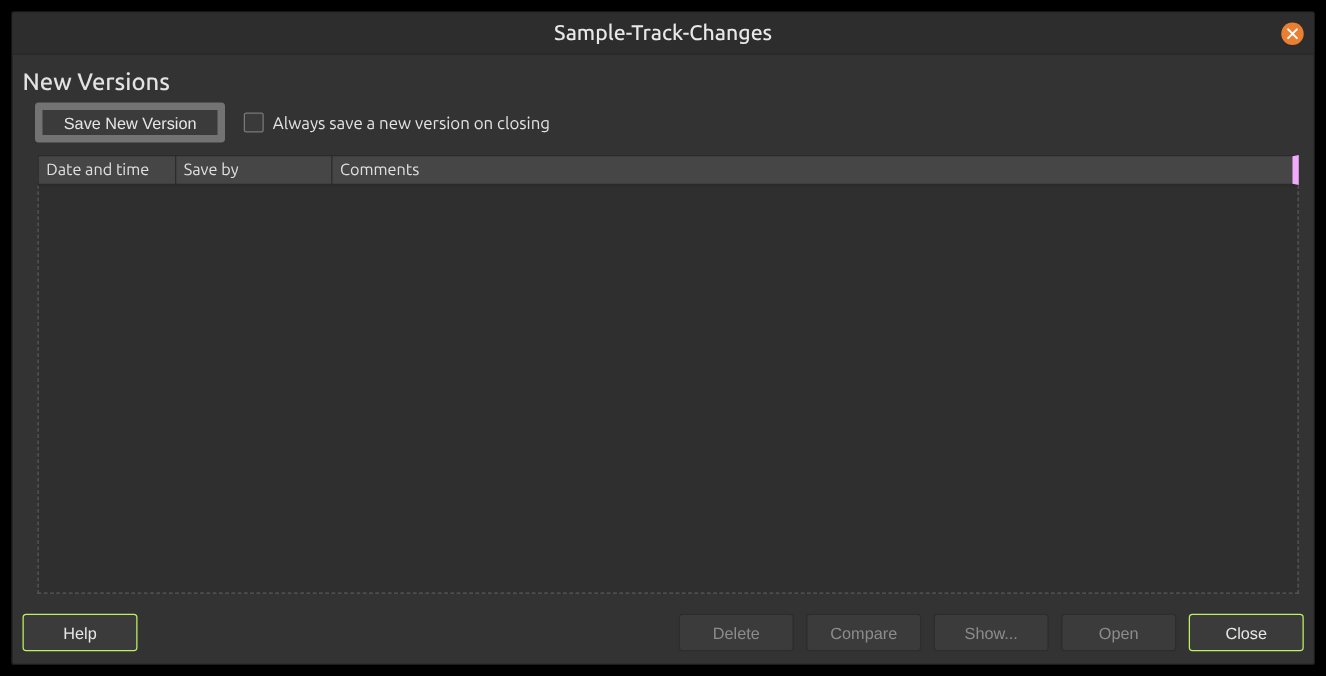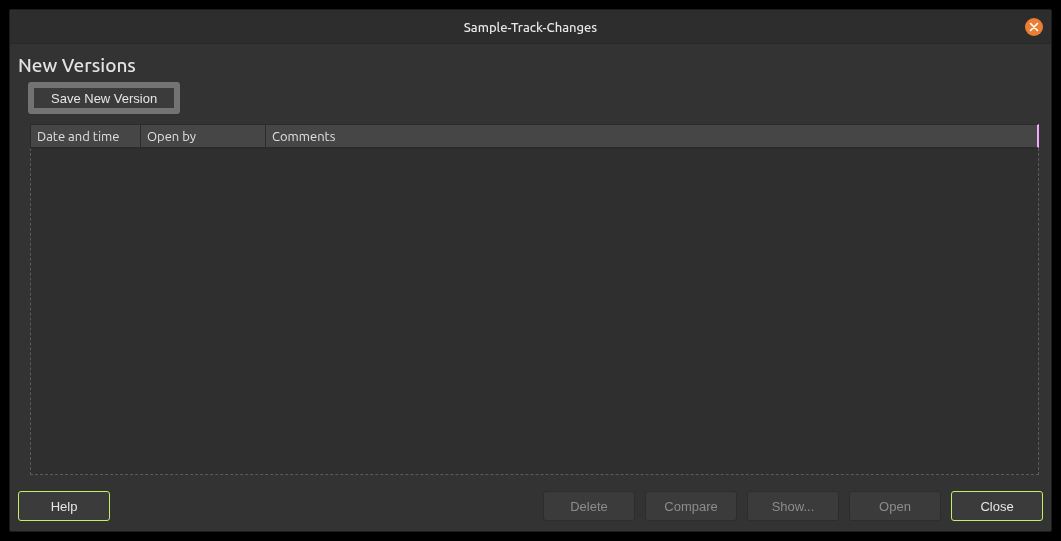--- a/index.html
+++ b/index.html
@@ -34,21 +34,21 @@
       display: flex;
       align-items: center;
       position: relative;
     }
 
     .titlebar-title {
       flex: 1;
       text-align: center;
       font-weight: 500;
       color: #e8e8e8;
-      font-size: 13px;
+      font-size: 17px;
     }
 
     .close-btn {
       position: absolute;
       right: 8px;
       top: 8px;
       width: 18px;
       height: 18px;
       background: #ea7f34;
       border-radius: 50%;
@@ -136,21 +136,21 @@
     .th {
       background: #464646;
       border: 1px solid #2b2b2b;
       border-right: none;
       color: #e0e0e0;
       font-size: 13px;
       display: flex;
       align-items: center;
       padding: 0 6px;
     }
-    .th:last-child { border-right: 2px solid #f0abfc; flex: 1;}
+    .th:last-child { border-right: 5px solid #f0abfc; flex: 1;}
     .th.c1 { width: 110px; }
     .th.c2 { width: 125px; }
 
     .tbody {
       flex: 1;
       background: #2f2f2f;
       border: 1px dashed #5b5b5b;
       border-top: 1px solid #2b2b2b;
       min-height: 280px;
     }
@@ -178,27 +178,31 @@
       </svg>
     </div>
   </div>
 
   <div class="content">
 
     <div class="section-label">New Versions</div>
 
     <div class="new-versions-row">
       <button class="btn highlight">Save New Version</button>
+      <label class="chk-wrap">
+        <span class="chkbox"></span>
+        <span class="chk-label">Always save a new version on closing</span>
+      </label>
     </div>
 
 
     <div class="table-area">
       <div class="thead">
         <div class="th c1">Date and time</div>
-        <div class="th c2">Open by</div>
+        <div class="th c2">Save by</div>
         <div class="th c3">Comments</div>
       </div>
       <div class="tbody"></div>
     </div>
 
   </div>
 
   <div class="footer">
     <button class="btn">Help</button>
     <div class="spacer"></div>

